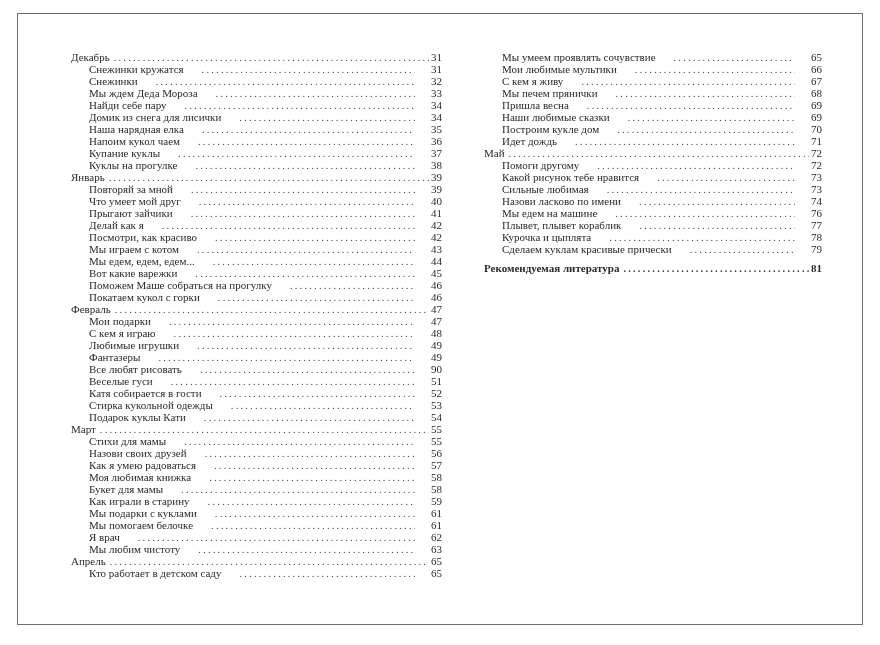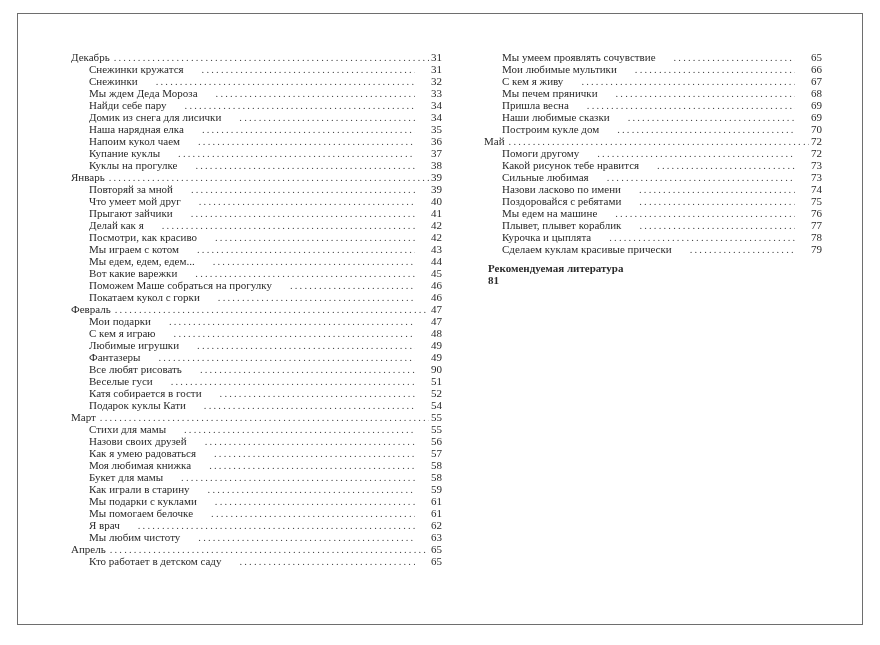--- a/index.html
+++ b/index.html
@@ -18,21 +18,21 @@
   }
   .toc-column.left  { left:53px;  width:371px; }
   .toc-column.right { left:466px; width:338px; }
   .toc-row {
     display:flex; align-items:baseline;
     font-size:11px; line-height:12px; height:12px;
     white-space:nowrap;
   }
   .toc-row.item { padding-left:18px;gap:14px; }
   .toc-row.header { padding-left:0;text-align:right; }
-  .toc-row.bold { font-weight:bold;flex-direction:column; }
+  .toc-row.bold { font-weight:bold; }
   .toc-row.gap-before { margin-top:7px; }
   .toc-title { flex:0 0 auto; }
   .toc-dots {
     flex:1 1 auto; overflow:hidden; white-space:nowrap;
     margin:0 2px 0 4px; color:#3e3e3e;
   }
   .toc-dots::after {
     content:"........................................................................................................................";
     letter-spacing:2.2px; font-size:10.5px;
   }
@@ -182,20 +182,25 @@
         <span class="toc-title">Веселые гуси</span>
         <span class="toc-dots"></span>
         <span class="toc-page">51</span>
       </div>
       <div class="toc-row item">
         <span class="toc-title">Катя собирается в гости</span>
         <span class="toc-dots"></span>
         <span class="toc-page">52</span>
       </div>
       <div class="toc-row item">
+        <span class="toc-title">Стирка кукольной одежды</span>
+        <span class="toc-dots"></span>
+        <span class="toc-page">53</span>
+      </div>
+      <div class="toc-row item">
         <span class="toc-title">Подарок куклы Кати</span>
         <span class="toc-dots"></span>
         <span class="toc-page">54</span>
       </div>
       <div class="toc-row header">
         <span class="toc-title">Март</span>
         <span class="toc-dots"></span>
         <span class="toc-page">55</span>
       </div>
       <div class="toc-row item">
@@ -288,20 +293,25 @@
       <div class="toc-row item">
         <span class="toc-title">Наши любимые сказки</span>
         <span class="toc-dots"></span>
         <span class="toc-page">69</span>
       </div>
       <div class="toc-row item">
         <span class="toc-title">Построим кукле дом</span>
         <span class="toc-dots"></span>
         <span class="toc-page">70</span>
       </div>
+      <div class="toc-row item">
+        <span class="toc-title">Идет дождь</span>
+        <span class="toc-dots"></span>
+        <span class="toc-page">71</span>
+      </div>
       <div class="toc-row header">
         <span class="toc-title">Май</span>
         <span class="toc-dots"></span>
         <span class="toc-page">72</span>
       </div>
       <div class="toc-row item">
         <span class="toc-title">Помоги другому</span>
         <span class="toc-dots"></span>
         <span class="toc-page">72</span>
       </div>
@@ -312,25 +322,20 @@
       </div>
       <div class="toc-row item">
         <span class="toc-title">Сильные любимая</span>
         <span class="toc-dots"></span>
         <span class="toc-page">73</span>
       </div>
       <div class="toc-row item">
         <span class="toc-title">Назови ласково по имени</span>
         <span class="toc-dots"></span>
         <span class="toc-page">74</span>
-      </div>
-      <div class="toc-row item">
-        <span class="toc-title">Поздоровайся с ребятами</span>
-        <span class="toc-dots"></span>
-        <span class="toc-page">75</span>
       </div>
       <div class="toc-row item">
         <span class="toc-title">Мы едем на машине</span>
         <span class="toc-dots"></span>
         <span class="toc-page">76</span>
       </div>
       <div class="toc-row item">
         <span class="toc-title">Плывет, плывет кораблик</span>
         <span class="toc-dots"></span>
         <span class="toc-page">77</span>

